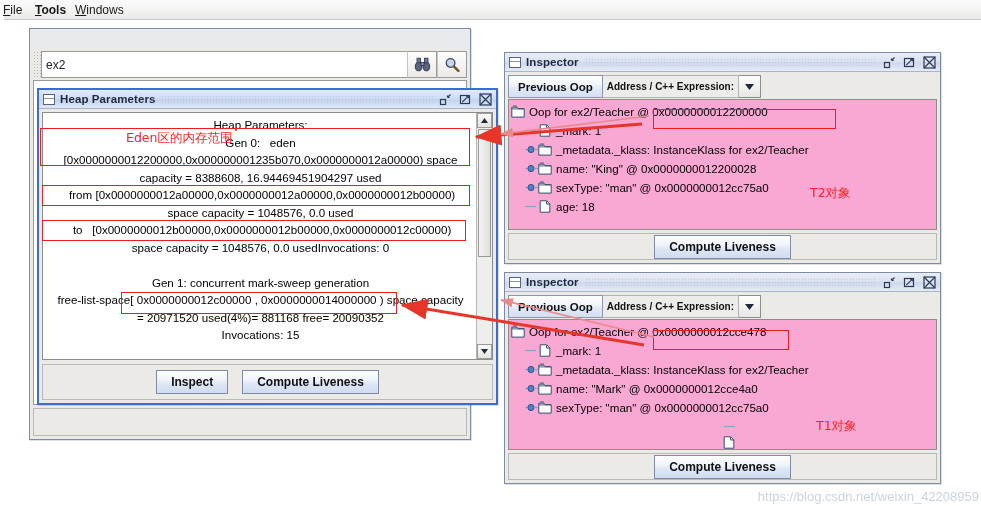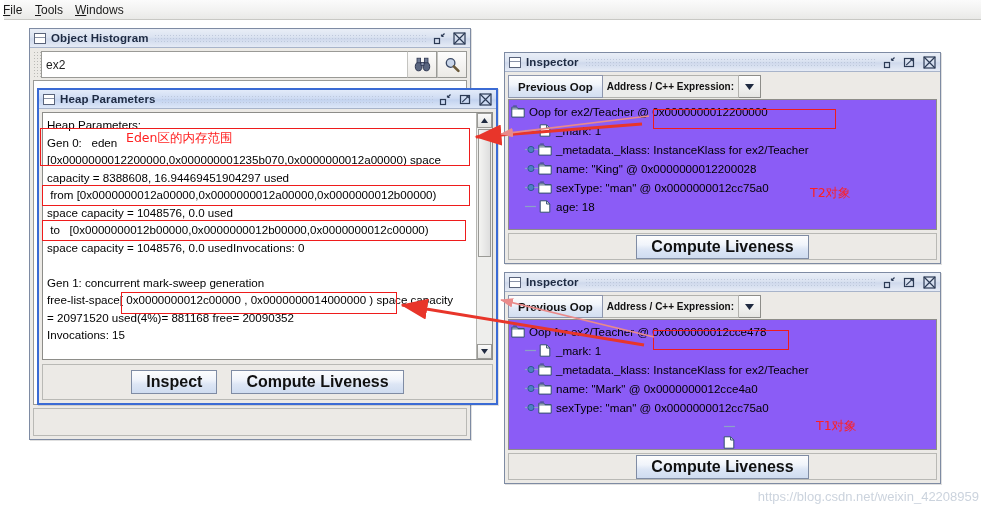--- a/index.html
+++ b/index.html
@@ -28,21 +28,21 @@
   }
   .menu-item u{text-decoration:underline;}
 
   
   .frame{position:absolute;box-sizing:border-box;}
   .frame-outer{
     border:1px solid #7e8ba3;
     background:#e8eaee;
     box-shadow:1px 1px 0 rgba(0,0,0,.12);
   }
-  .frame-outer.active{border:2px solid #3b6bd4;}
+  .frame-outer.active{border:2px solid #3b6bd4;text-align:center;}
   .titlebar{
     position:relative;height:19px;box-sizing:border-box;
     background:linear-gradient(to bottom,#e9eef7 0%,#dbe3f1 45%,#cfd9ec 55%,#e5ebf6 100%);
     border-bottom:1px solid #a8b4ca;
     display:flex;align-items:center;
   }
   .titlebar.active{
     background:linear-gradient(to bottom,#e3ebf9 0%,#cfdcf3 45%,#c3d3ef 55%,#dde7f8 100%);
   }
   .tb-icon{
@@ -132,21 +132,21 @@
     border:1px solid #9a9a96;box-sizing:border-box;
   }
   .hp-btnrow{
     position:absolute;left:3px;right:3px;bottom:3px;height:36px;
     background:#eceae6;border:1px solid #b9b9b5;box-sizing:border-box;
     display:flex;align-items:center;justify-content:center;gap:14px;
   }
   .jbutton{
     background:linear-gradient(to bottom,#fdfdfd 0%,#f0f4fb 40%,#dde6f5 60%,#cfdcf0 100%);
     border:1px solid #7f8ca4;box-sizing:border-box;
-    font-size:16px;font-weight:bold;color:#111;
+    font-size:12px;font-weight:bold;color:#111;
     padding:4px 14px;white-space:nowrap;
     line-height:14px;
   }
 
   
   .insp{width:437px;}
   #inspector1{left:500px;top:52px;height:212px;}
   #inspector2{left:500px;top:272px;height:212px;}
   .insp-body{position:absolute;left:0;top:19px;right:0;bottom:0;background:#eceae6;}
   .insp-toolbar{
@@ -170,21 +170,21 @@
     box-sizing:border-box;font-size:11.5px;color:#000;
     display:flex;align-items:center;padding:0 3px;
   }
   .addr-drop{
     width:22px;background:linear-gradient(to bottom,#fdfdfd,#e6e6e3);
     border:1px solid #8d8d89;border-left:none;box-sizing:border-box;
     display:flex;align-items:center;justify-content:center;
   }
   .insp-tree{
     position:absolute;left:3px;top:27px;right:3px;bottom:33px;
-    background:#8b5cf6;border:1px solid #8d8d89;box-sizing:border-box;
+    background:#f9a8d4;border:1px solid #8d8d89;box-sizing:border-box;
     overflow:hidden;padding:2px 0 0 2px;
   }
   .tnode{height:19px;display:flex;align-items:center;position:relative;}
   .tlabel{font-size:11.6px;color:#000;white-space:nowrap;}
   .thandle{
     width:13px;height:19px;display:flex;align-items:center;justify-content:center;
     flex:0 0 auto;
   }
   .tico{width:14px;height:13px;flex:0 0 auto;margin-right:4px;position:relative;}
   .insp-btnrow{
@@ -209,44 +209,25 @@
     opacity:.85;
   }
 </style>
 </head>
 <body>
 
 <div class="root">
 
   <div class="menubar">
     <div class="menu-item" style="left:-4px;"><u>F</u><span>ile</span></div>
-    <div class="menu-item" style="left:28px;"><u>T</u>ools</div>
+    <div class="menu-item" style="left:28px;font-weight:bold;"><u>T</u>ools</div>
     <div class="menu-item" style="left:68px;"><u>W</u>indows</div>
   </div>
 
   <div class="frame frame-outer" id="histogram">
-    <div class="titlebar">
-      <span class="tb-icon"></span>
-      <span class="tb-title">Object Histogram</span>
-      <span class="tb-fill"></span>
-      <span class="tb-btns">
-        <span class="tb-btn">
-          <svg width="13" height="13" viewBox="0 0 13 13">
-            <rect x="1.5" y="6.5" width="5" height="5" fill="none" stroke="#2b3a55" stroke-width="1.2"></rect>
-            <path d="M11.5 1.5 L8.5 4.5 M8.5 4.5 L8.5 2.4 M8.5 4.5 L10.6 4.5" stroke="#2b3a55" stroke-width="1.2" fill="none"></path>
-          </svg>
-        </span>
-        <span class="tb-btn">
-          <svg width="13" height="13" viewBox="0 0 13 13">
-            <rect x="1" y="1" width="11" height="11" fill="none" stroke="#2b3a55" stroke-width="1.2"></rect>
-            <path d="M1 1 L12 12 M12 1 L1 12" stroke="#2b3a55" stroke-width="1.2"></path>
-          </svg>
-        </span>
-      </span>
-    </div>
     <div class="oh-body">
       <div class="oh-searchrow">
         <span class="oh-grip"></span>
         <span class="oh-input">ex2</span>
         <span class="oh-iconbtn">
           <svg width="17" height="15" viewBox="0 0 17 15">
             <ellipse cx="4.6" cy="9.6" rx="3.3" ry="4.2" fill="#5a6680" stroke="#2c3550" stroke-width="1"></ellipse>
             <ellipse cx="12.4" cy="9.6" rx="3.3" ry="4.2" fill="#5a6680" stroke="#2c3550" stroke-width="1"></ellipse>
             <rect x="3" y="1.2" width="3.6" height="4.6" fill="#6e7a94" stroke="#2c3550" stroke-width=".8"></rect>
             <rect x="10.4" y="1.2" width="3.6" height="4.6" fill="#6e7a94" stroke="#2c3550" stroke-width=".8"></rect>

